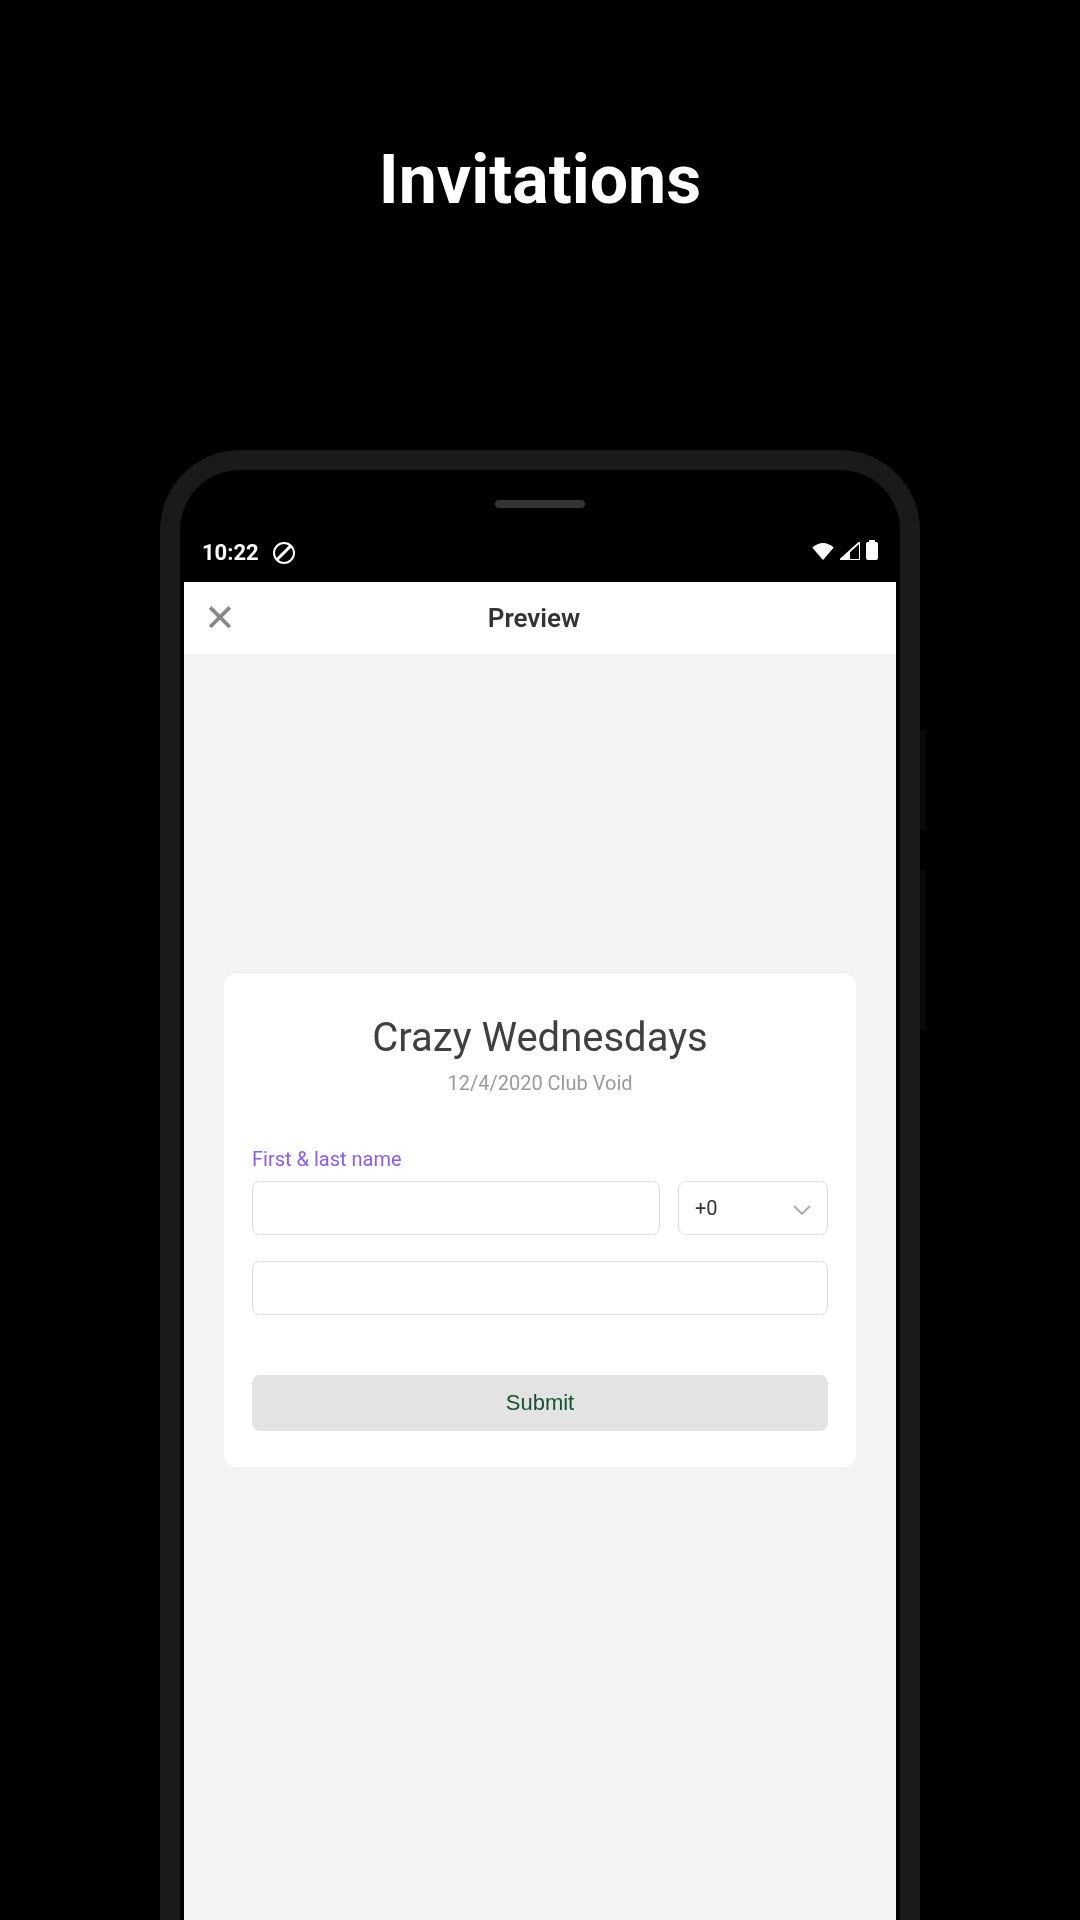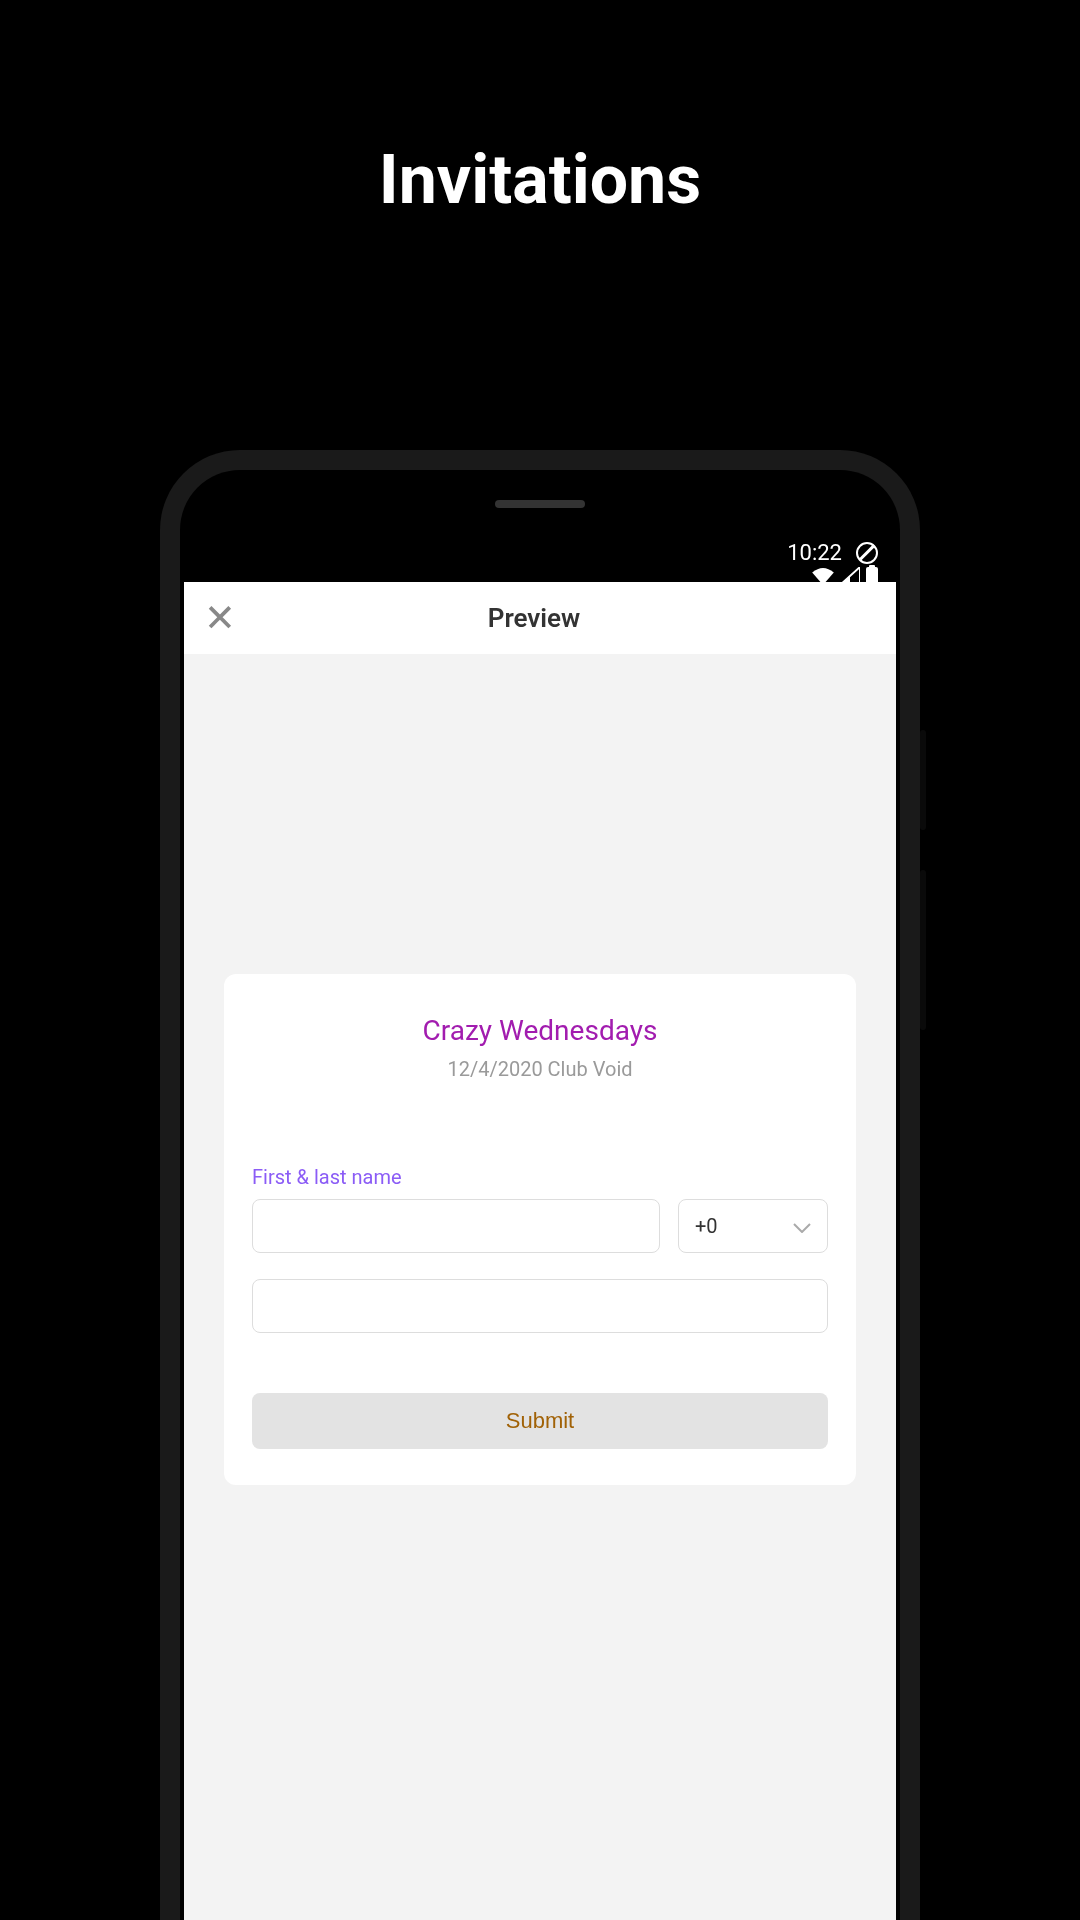--- a/index.html
+++ b/index.html
@@ -54,26 +54,25 @@
     bottom: 0;
     background: #f5f5f5;
     display: flex;
     flex-direction: column;
   }
   .status-bar {
     background: #000;
     color: #fff;
     height: 42px;
     display: flex;
-    align-items: flex-end;
+    align-items: flex-start;
     justify-content: space-between;
     padding: 0 18px;
     font-size: 22px;
-    font-weight: 400;
-    flex-direction: column;
+    font-weight: 700;
   }
   .status-left { display: flex; align-items: center; gap: 14px; }
   .status-right { display: flex; align-items: center; gap: 6px; }
   .dnd-icon {
     width: 22px; height: 22px; border: 2.5px solid #fff; border-radius: 50%;
     display: flex; align-items: center; justify-content: center; position: relative;
   }
   .dnd-icon::after {
     content: ""; width: 20px; height: 2.5px; background: #fff;
     position: absolute; transform: rotate(-45deg);
@@ -109,30 +108,30 @@
     padding: 320px 40px 0 40px;
     position: relative;
   }
   .card {
     background: #fff;
     border-radius: 12px;
     padding: 40px 28px 36px 28px;
   }
   .event-title {
     text-align: center;
-    font-size: 28px;
+    font-size: 40px;
     font-weight: 400;
-    color: #a21caf;
+    color: #404040;
   }
   .event-sub {
     text-align: center;
     font-size: 20px;
     color: #9a9a9a;
     margin-top: 10px;
-    margin-bottom: 84px;
+    margin-bottom: 52px;
   }
   .field-label {
     font-size: 20px;
     color: #8b5cf6;
     margin-bottom: 10px;
   }
   .row { display: flex; gap: 18px; margin-bottom: 26px; }
   .input {
     border: 1px solid #ddd;
     border-radius: 8px;
@@ -154,21 +153,21 @@
     padding: 0 16px;
     font-size: 20px;
     color: #333;
     cursor: pointer;
   }
   .chev { color: #aaa; }
   .submit-btn {
     width: 100%;
     height: 56px;
     background: #e3e3e3;
-    color: #a16207;
+    color: #14532d;
     border: none;
     border-radius: 8px;
     font-size: 22px;
     margin-top: 34px;
     cursor: pointer;
   }
   .side-btn {
     position: absolute;
     right: -6px;
     width: 6px;

